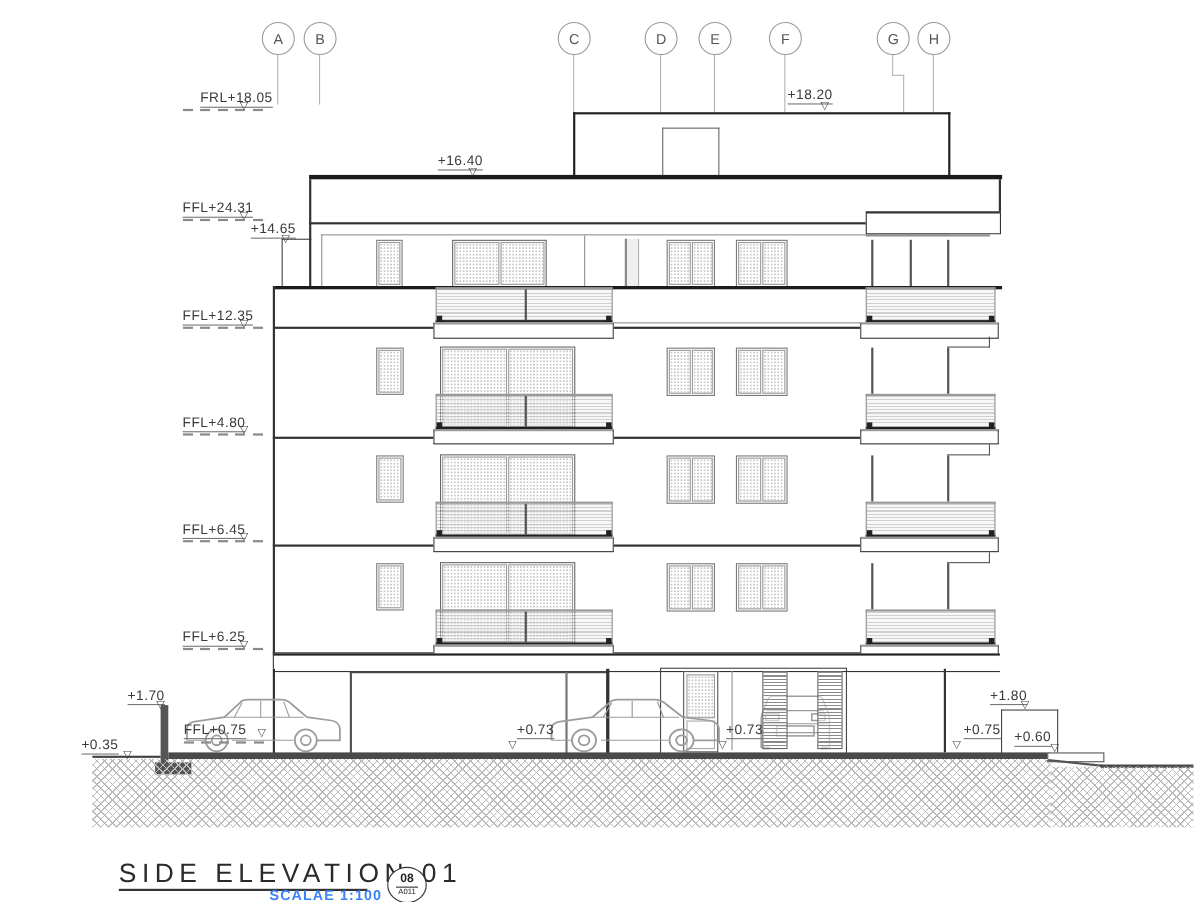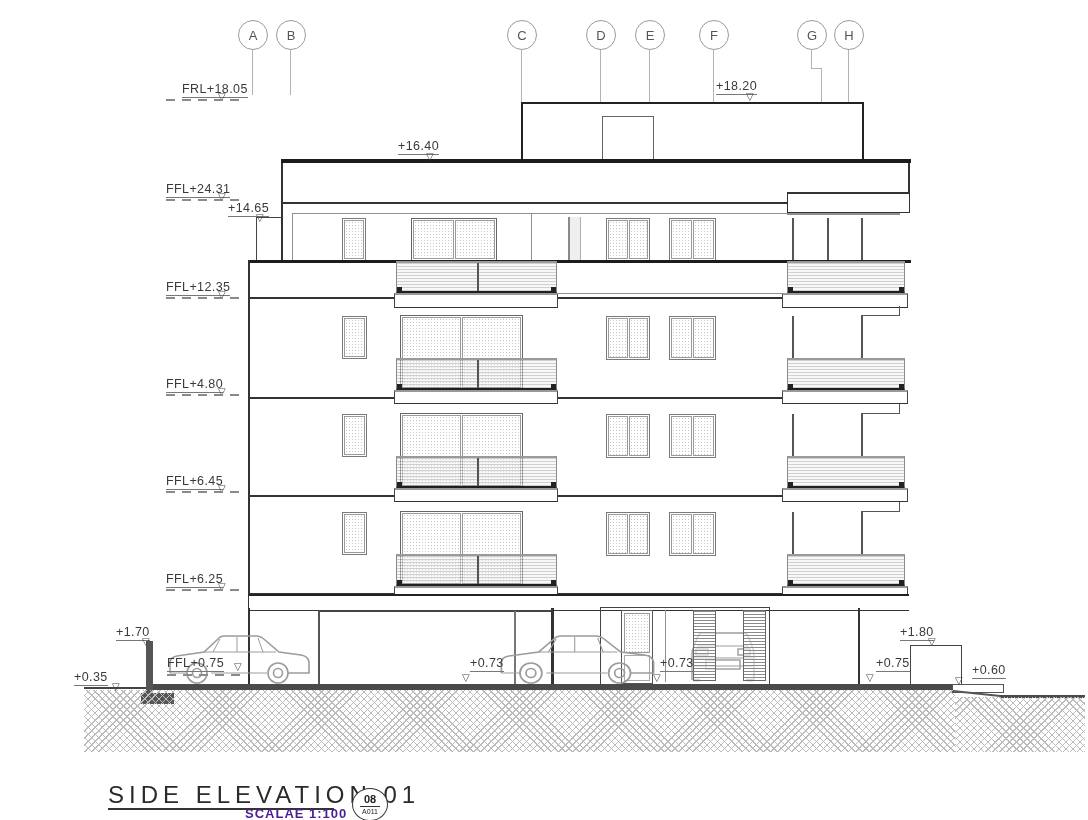--- a/index.html
+++ b/index.html
@@ -48,21 +48,21 @@
   .floor .f-rv1{left:792px;top:16px;height:42px;}
   .floor .f-rv2{left:861px;top:16px;height:42px;}
   .floor .f-rbalu{left:787px;top:58px;width:118px;height:33px;}
   .floor .f-rslab{left:782px;top:90px;width:126px;height:14px;}
   .floor .f-jh{left:861px;top:15px;width:39px;height:1px;background:#555;}
   .floor .f-jv{left:899px;top:6px;width:1px;height:10px;background:#555;}
   .floor .f-fl1{left:248px;top:97px;width:146px;height:2px;}
   .floor .f-fl2{left:558px;top:97px;width:224px;height:2px;}
   
   .title{position:absolute;left:108px;top:781px;font-size:24px;letter-spacing:5px;color:#2a2a2a;white-space:nowrap;}
-  .scale{position:absolute;left:245px;top:806px;font-size:13px;font-weight:bold;letter-spacing:1px;color:#4c1d95;}
+  .scale{position:absolute;left:245px;top:806px;font-size:13px;font-weight:bold;letter-spacing:1px;color:#3b82f6;}
   .refbub{position:absolute;left:352px;top:788px;width:34px;height:31px;border:1.5px solid #333;border-radius:50%;
           display:flex;flex-direction:column;align-items:center;justify-content:center;background:#fff;}
   .refbub .n{font-size:11px;font-weight:bold;color:#222;line-height:1;border-bottom:1px solid #333;padding:0 4px 1px;}
   .refbub .s{font-size:7px;color:#222;line-height:1;padding-top:1px;}
   svg.car{position:absolute;}
 </style>
 </head>
 <body>
 
 <div id="sheet">
@@ -337,21 +337,21 @@
   <span class="tri" style="left:234px;top:662px">▽</span>
   <div class="dashln" style="left:167px;top:674px;width:78px"></div>
   <div class="lvltext" style="left:470px;top:656px">+0.73</div>
   <span class="tri" style="left:462px;top:673px">▽</span>
   <div class="lvltext" style="left:660px;top:656px">+0.73</div>
   <span class="tri" style="left:653px;top:673px">▽</span>
   <div class="lvltext" style="left:900px;top:625px">+1.80</div>
   <span class="tri" style="left:928px;top:637px">▽</span>
   <div class="lvltext" style="left:876px;top:656px">+0.75</div>
   <span class="tri" style="left:866px;top:673px">▽</span>
-  <div class="lvltext" style="left:972px;top:663px">+0.60</div>
+  <div class="lvltext" style="left:922px;top:663px">+0.60</div>
   <span class="tri" style="left:955px;top:676px">▽</span>
 
   <div class="title">SIDE ELEVATION 01</div>
   <div class="ln" style="left:108px;top:808px;width:226px;height:1.5px"></div>
   <div class="scale">SCALAE 1:100</div>
   <div class="refbub">
     <span class="n">08</span>
     <span class="s">A011</span>
   </div>
 

